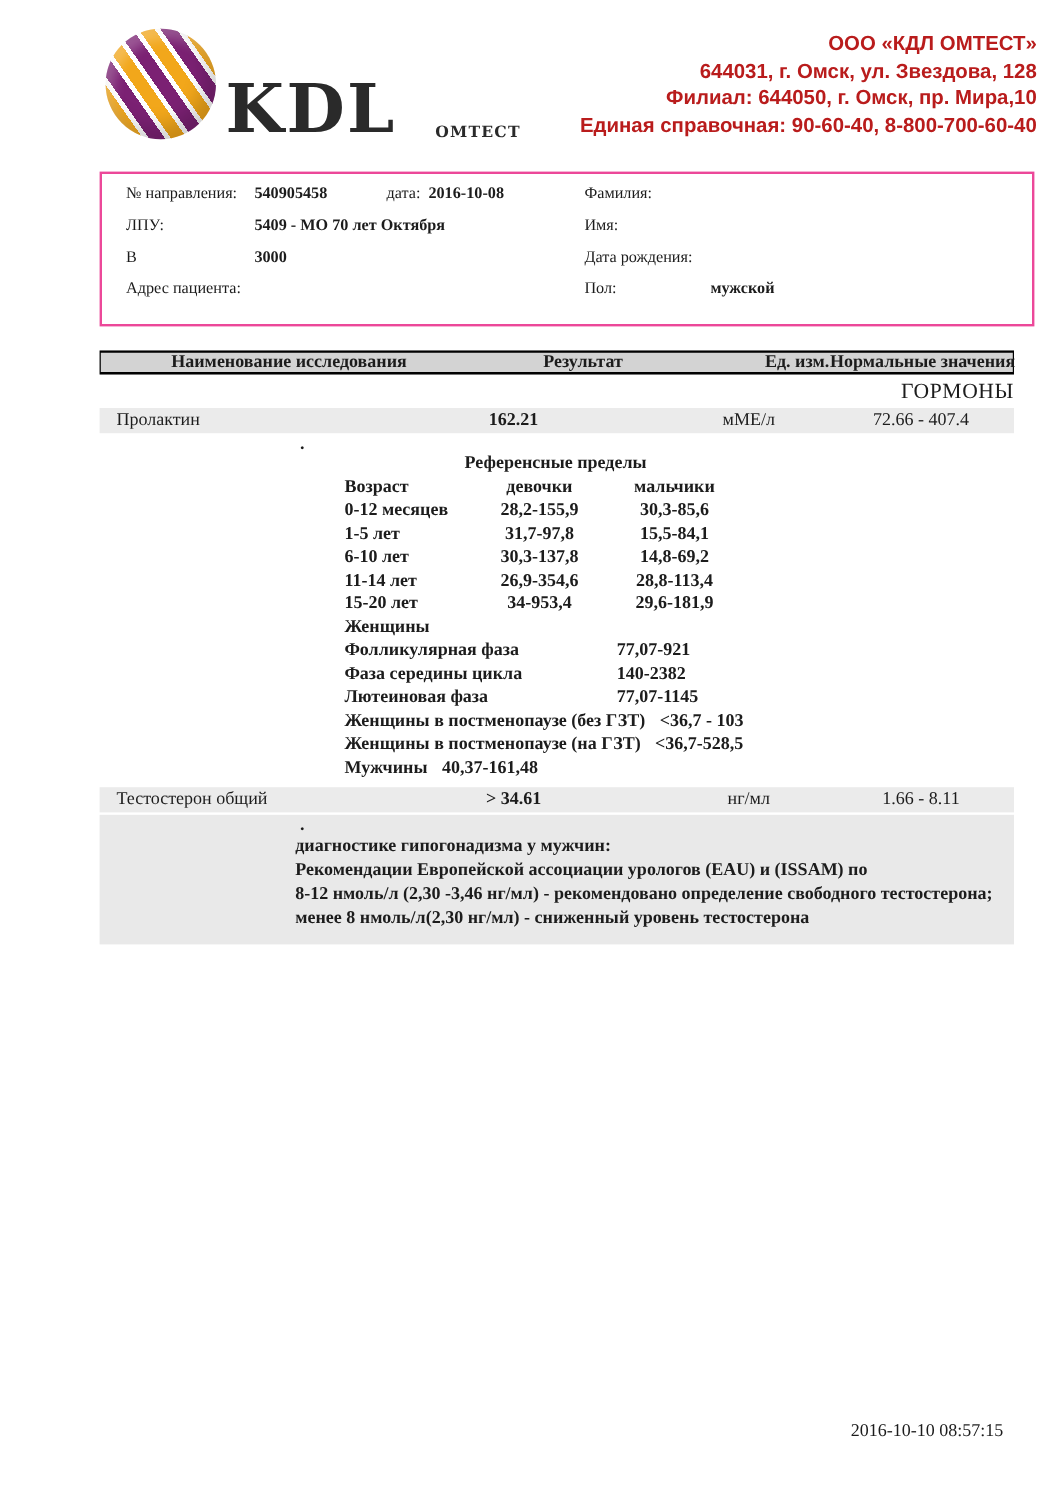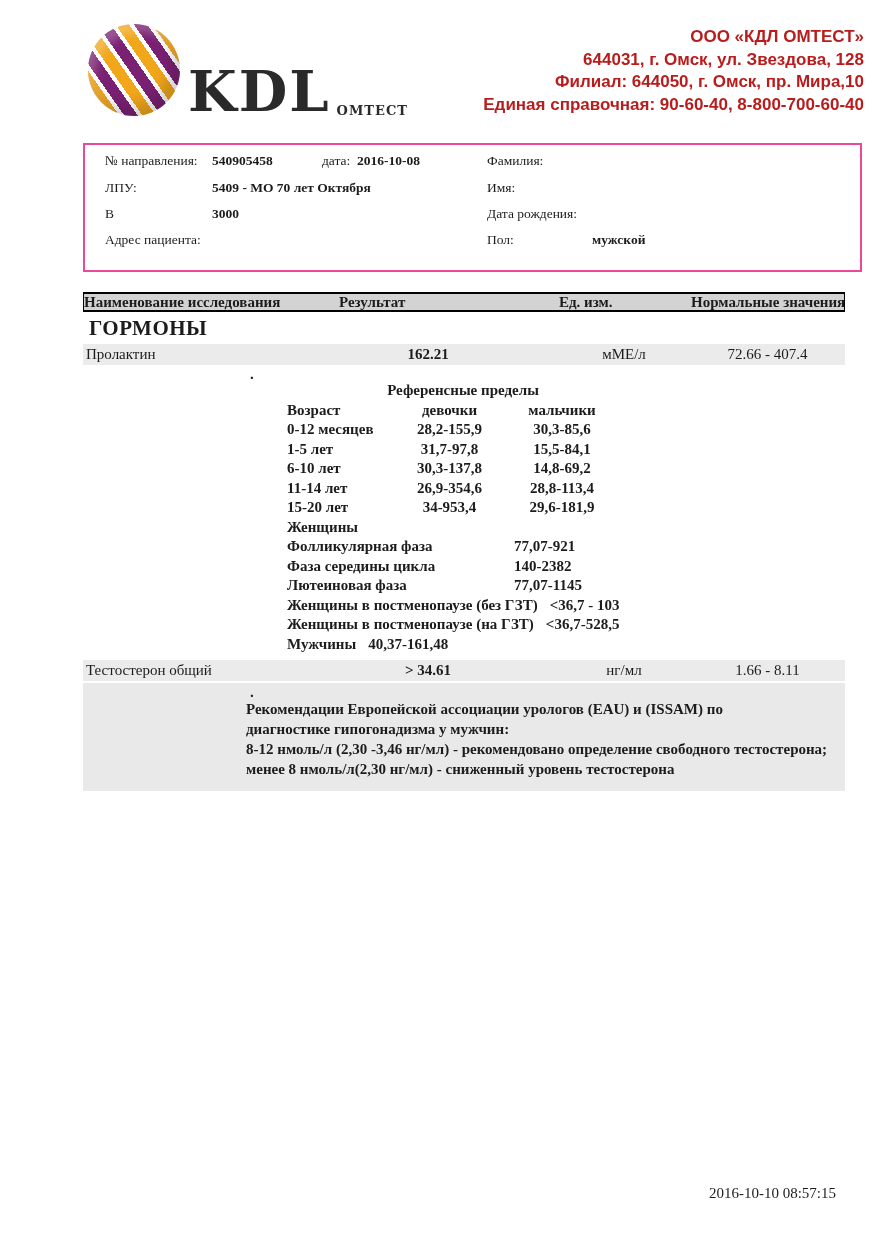--- a/index.html
+++ b/index.html
@@ -10,21 +10,21 @@
   
   .header{position:absolute;top:22px;left:88px;width:776px;display:flex;justify-content:space-between;}
   .logo-group{display:flex;align-items:flex-end;}
   .logo-sphere{
     width:92px;height:92px;border-radius:50%;flex:0 0 auto;
     background:repeating-linear-gradient(55deg,
       var(--logo-purple) 0 11px, #ffffff 11px 15px,
       var(--logo-orange) 15px 26px, #ffffff 26px 30px);
     box-shadow:inset -8px -10px 16px rgba(0,0,0,.18), inset 6px 8px 10px rgba(255,255,255,.25);
   }
-  .logo-text-wrap{display:flex;align-items:baseline;margin-left:8px;}
+  .logo-text-wrap{display:flex;align-items:baseline;margin-left:8px;gap:26px;}
   .logo-kdl{
     font-family:"DejaVu Serif", serif;font-weight:800;font-size:56px;line-height:50px;
     letter-spacing:2px;color:#2a2a2a;
   }
   .logo-sub{
     font-family:"DejaVu Serif", serif;font-weight:700;font-size:13px;color:#2a2a2a;
     letter-spacing:1px;margin-left:6px;position:relative;top:4px;
   }
   .company{
     text-align:right;font-family:"Liberation Sans", sans-serif;font-weight:bold;
@@ -39,28 +39,28 @@
   .pb-val{font-weight:bold;}
   
   .results{position:absolute;top:292px;left:83px;width:762px;font-size:15px;}
   .t-header{
     display:grid;grid-template-columns:255px 180px 172px 155px;
     background:var(--header-bar);
     border-top:2px solid #000;border-bottom:2px solid #000;
     border-left:1px solid #000;border-right:1px solid #000;
     font-weight:bold;height:20px;align-items:center;box-sizing:border-box;
   }
-  .t-header .c{text-align:left;white-space:nowrap;}
+  .t-header .c{text-align:right;white-space:nowrap;}
   .t-header .unit, .t-row .unit{padding-left:40px;}
-  .section-title{font-weight:bold;font-size:21px;letter-spacing:.5px;padding:4px 0 3px 6px;}
+  .section-title{font-weight:normal;font-size:18px;letter-spacing:.5px;padding:4px 0 3px 6px;text-align:right;}
   .t-row{
     display:grid;grid-template-columns:255px 180px 172px 155px;
     min-height:21px;align-items:center;
   }
-  .t-row .name{padding-left:3px;}
+  .t-row .name{padding-left:14px;}
   .t-row .result{text-align:center;font-weight:bold;}
   .t-row .unit{text-align:center;}
   .t-row .normal{text-align:center;}
   .striped{background:var(--stripe);}
   
   .ref-block{padding:3px 0 6px 163px;}
   .dot{font-weight:bold;line-height:13px;height:13px;margin-left:4px;}
   .ref-inner{margin-left:41px;font-weight:bold;line-height:19.5px;white-space:nowrap;}
   .ref-title{width:352px;text-align:center;}
   .age-grid{display:grid;grid-template-columns:105px 115px 110px;}
@@ -206,22 +206,22 @@
 
     <div class="t-row striped">
       <span class="name">Тестостерон общий</span>
       <span class="result">&gt; 34.61</span>
       <span class="unit">нг/мл</span>
       <span class="normal">1.66 - 8.11</span>
     </div>
 
     <div class="note-block">
       <div class="dot">.</div>
+      <div class="note-line">диагностике гипогонадизма у мужчин:</div>
       <div class="note-line">Рекомендации Европейской ассоциации урологов (EAU) и (ISSAM) по</div>
-      <div class="note-line">диагностике гипогонадизма у мужчин:</div>
       <div class="note-line">8-12 нмоль/л (2,30 -3,46 нг/мл) - рекомендовано определение свободного тестостерона;</div>
       <div class="note-line">менее 8 нмоль/л(2,30 нг/мл) - сниженный уровень тестостерона</div>
     </div>
 
   </div>
 
   <div class="footer">2016-10-10 08:57:15</div>
 
 </div>
 

